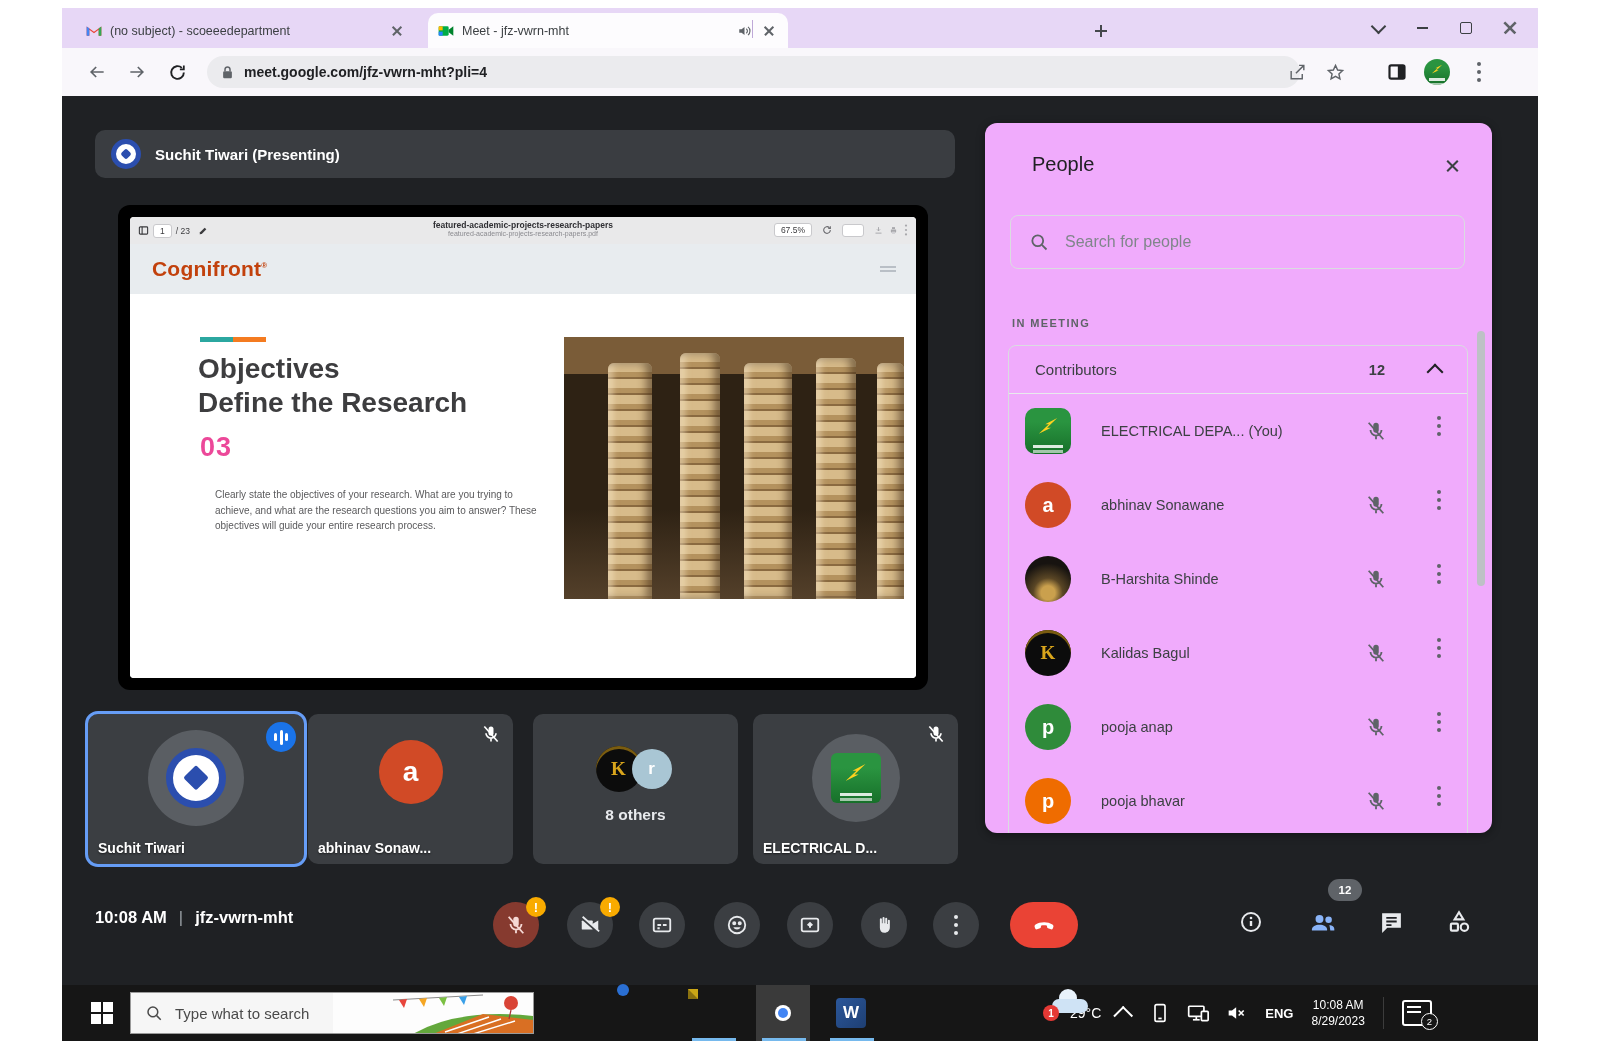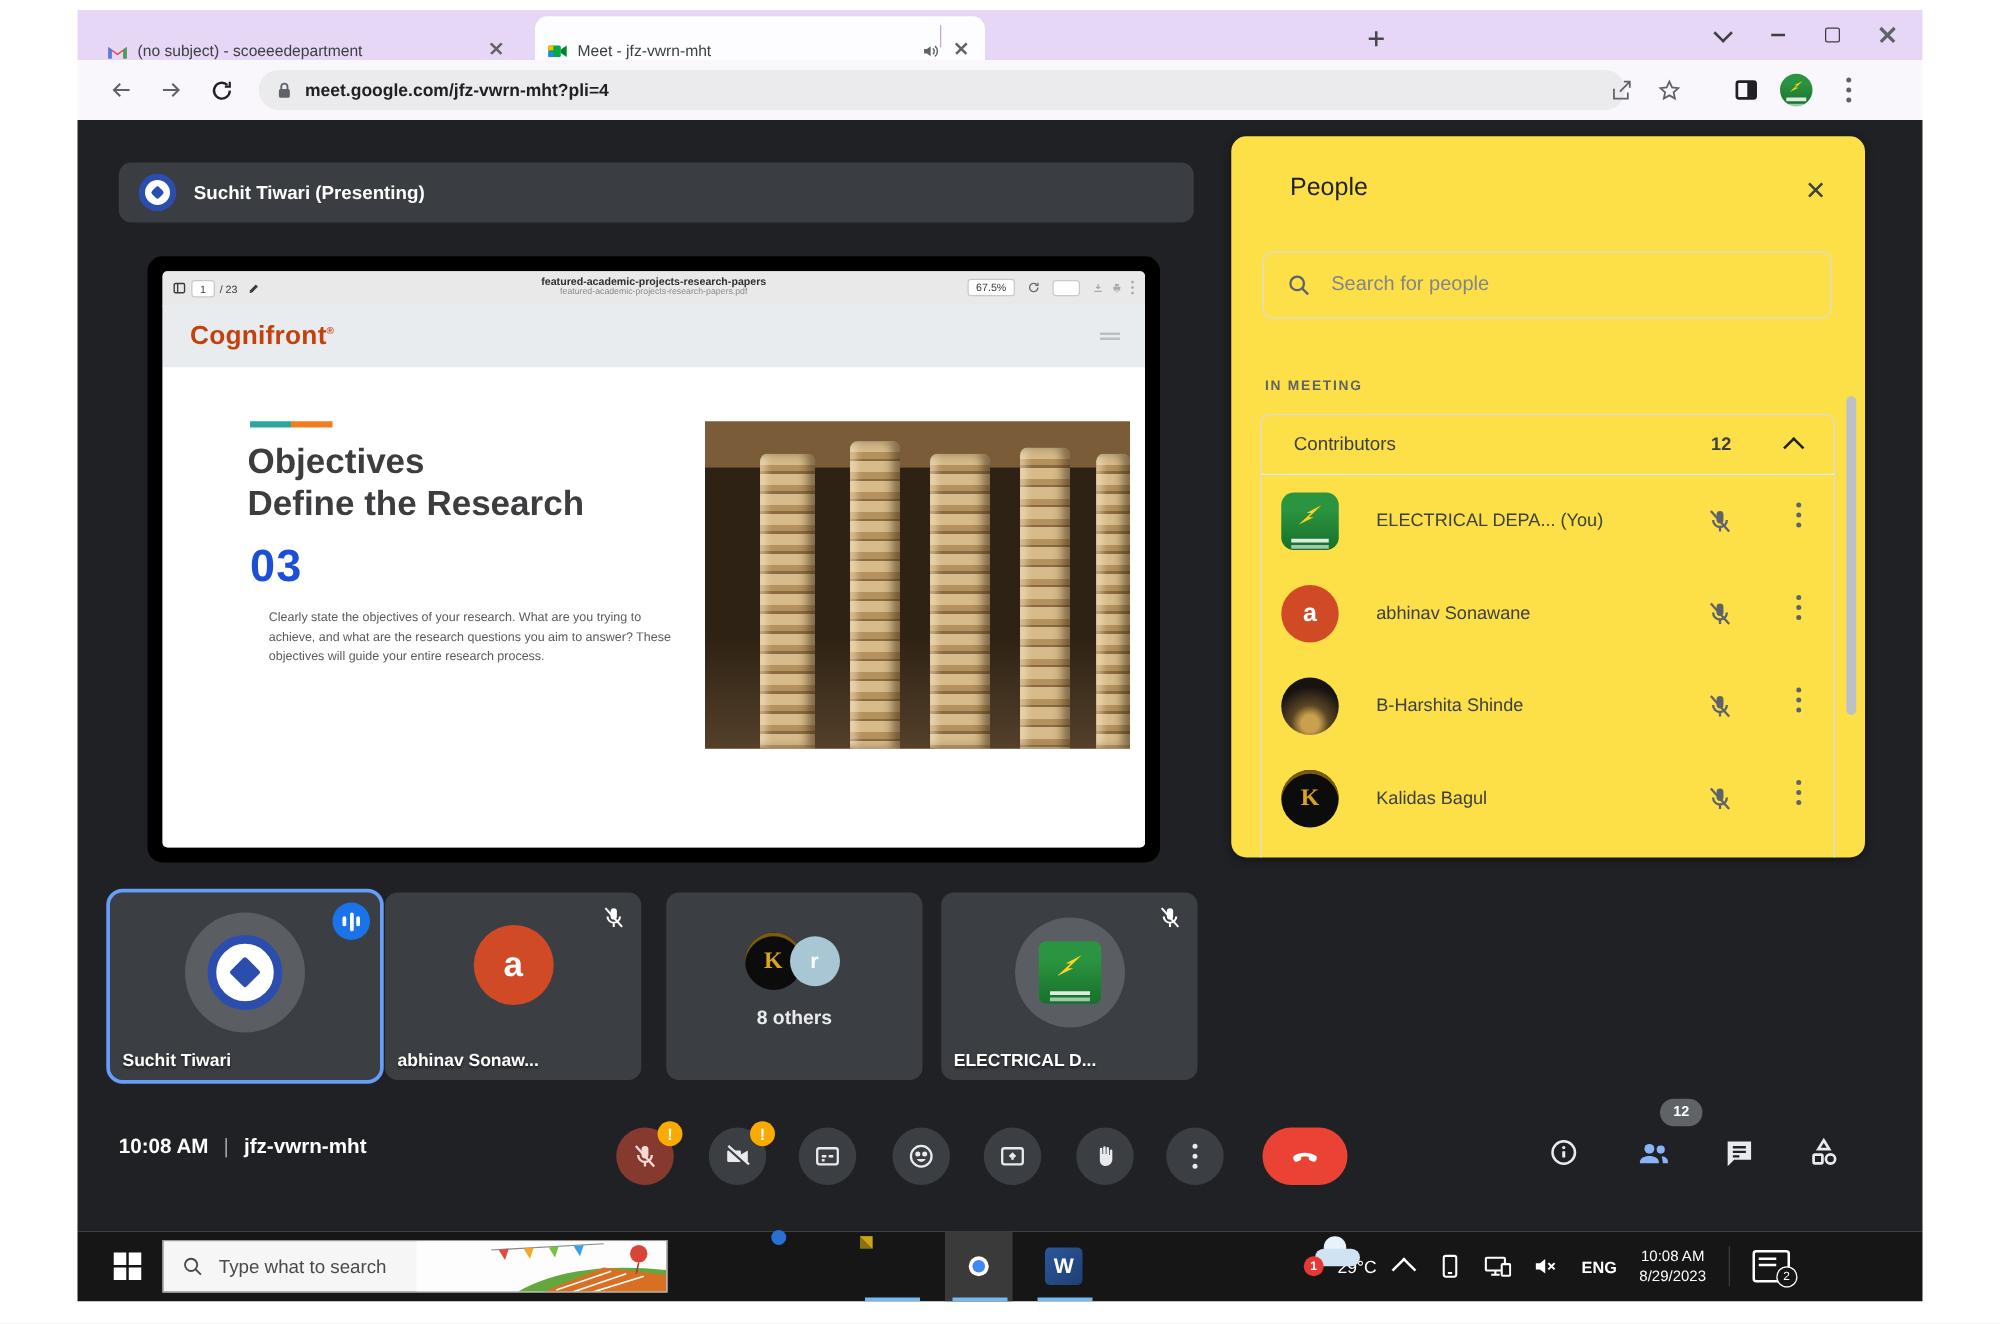--- a/index.html
+++ b/index.html
@@ -5,21 +5,21 @@
   html,body{margin:0;padding:0;background:#fff;}
   body{width:1600px;height:1059px;position:relative;overflow:hidden;
        font-family:"Liberation Sans","DejaVu Sans",sans-serif;-webkit-font-smoothing:antialiased;}
   svg{display:block;}
 
   
   #screen{position:absolute;left:62px;top:8px;width:1476px;height:1033px;background:#fff;}
 
   
   .tabstrip{position:absolute;left:0;top:0;width:100%;height:40px;background:#e7d7f6;}
-  .tab{position:absolute;top:5px;height:35px;display:flex;align-items:flex-end;gap:8px;
+  .tab{position:absolute;top:5px;height:35px;display:flex;align-items:center;gap:8px;
        padding:0 10px;font-size:12.5px;color:#3c4043;cursor:default;}
   .tab .title{white-space:nowrap;overflow:hidden;text-overflow:ellipsis;flex:1;}
   .tab.active{background:#fdfcfe;border-radius:10px 10px 0 0;}
   .tclose{width:18px;height:18px;border-radius:50%;display:flex;align-items:center;justify-content:center;flex:none;}
   .xline{position:relative;width:10px;height:10px;}
   .xline::before,.xline::after{content:"";position:absolute;left:-1px;top:4px;width:12px;height:1.6px;background:#5f6368;}
   .xline::before{transform:rotate(45deg);} .xline::after{transform:rotate(-45deg);}
   .tabdiv{position:absolute;top:12px;width:1px;height:18px;background:#bfa9d8;}
   .newtab{position:absolute;top:10px;width:26px;height:26px;border-radius:50%;display:flex;align-items:center;justify-content:center;}
   .plus{position:relative;width:12px;height:12px;}
@@ -56,21 +56,21 @@
   .pdfttl .t1{font-size:8.5px;font-weight:700;color:#2f2f33;}
   .pdfttl .t2{font-size:7px;color:#8a8a8f;}
   .pdfright{position:absolute;right:8px;top:3px;display:flex;align-items:center;gap:6px;}
   .brandband{position:absolute;left:0;top:27px;width:100%;height:50px;background:#e8ecef;display:flex;align-items:center;}
   .brand{margin-left:22px;font-size:21px;font-weight:800;color:#c2410c;letter-spacing:.2px;}
   .brand sup{font-size:8px;}
   .burger{position:absolute;right:20px;top:22px;width:16px;height:2px;background:#b9bfc6;box-shadow:0 4px 0 #b9bfc6;}
   .slide{position:absolute;left:0;top:77px;right:0;bottom:0;background:#fff;}
   .accent{position:absolute;left:70px;top:43px;width:66px;height:5px;background:linear-gradient(90deg,#2ba7a0 0 50%,#f47b20 50% 100%);}
   .stitle{position:absolute;left:68px;top:58px;width:340px;font-size:28px;line-height:1.22;font-weight:800;color:#3d3d3f;}
-  .snum{position:absolute;left:70px;top:138px;font-size:36px;color:#1d4ed8;font-weight:600;letter-spacing:1px;}
+  .snum{position:absolute;left:70px;top:138px;font-size:27px;color:#ec4899;font-weight:600;letter-spacing:1px;}
   .sbody{position:absolute;left:85px;top:193px;width:322px;font-size:10px;line-height:1.55;color:#5a5a5c;}
   .simg{position:absolute;left:434px;top:43px;width:340px;height:262px;overflow:hidden;
         background:linear-gradient(180deg,#7a5c38 0 14%,#c8a873 15% 80%,#a8875a 81% 100%);}
   .pillar{position:absolute;top:10%;bottom:0;background:
       repeating-linear-gradient(180deg,#d7bb8a 0 9px,#b4925e 9px 14px,#8a6a40 14px 16px);
       border-radius:6px 6px 0 0;box-shadow:inset -6px 0 8px rgba(60,40,20,.55),inset 5px 0 6px rgba(255,240,210,.5);}
   .pgap{position:absolute;top:14%;bottom:0;background:linear-gradient(180deg,#2e2214 0 60%,#54402a 100%);}
 
   
   .tile{position:absolute;top:618px;width:216px;height:150px;background:#3b3e42;border-radius:10px;}
@@ -98,21 +98,21 @@
   .cbtn.endcall{width:68px;border-radius:24px;background:#ea4335;}
   .alertbadge{position:absolute;top:-5px;right:-7px;width:20px;height:20px;border-radius:50%;background:#f9ab00;
               color:#fff;font-size:13px;font-weight:800;display:flex;align-items:center;justify-content:center;}
   .ricon{position:absolute;top:812px;width:28px;height:28px;color:#e8eaed;display:flex;align-items:center;justify-content:center;}
   .peoplebadge{position:absolute;left:1266px;top:783px;min-width:22px;height:22px;padding:0 6px;border-radius:12px;
                background:#5f6368;color:#fff;font-size:11.5px;font-weight:700;display:flex;align-items:center;justify-content:center;}
   .dots3{display:flex;flex-direction:column;gap:4px;align-items:center;}
   .dots3 i{width:4px;height:4px;border-radius:50%;background:currentColor;display:block;}
 
   
-  .panel{position:absolute;left:923px;top:13px;width:507px;height:577px;background:#fde047;border-radius:12px;
+  .panel{position:absolute;left:923px;top:27px;width:507px;height:710px;background:#f0abfc;border-radius:12px;
          box-shadow:0 2px 8px rgba(0,0,0,.4);overflow:hidden;}
   .ptitle{position:absolute;left:47px;top:30px;font-size:20px;color:#202124;}
   .pclose{position:absolute;right:26px;top:28px;width:28px;height:28px;display:flex;align-items:center;justify-content:center;}
   .pclose .xline::before,.pclose .xline::after{background:#3c4043;height:2px;width:15px;left:-2px;top:5px;}
   .psearch{position:absolute;left:25px;top:92px;width:455px;height:54px;border:1px solid #dadce0;border-radius:8px;
            box-sizing:border-box;display:flex;align-items:center;gap:14px;padding:0 18px;}
   .psearch input{border:none;outline:none;font-size:16px;color:#202124;flex:1;background:transparent;
                  font-family:"Liberation Sans","DejaVu Sans",sans-serif;}
   .psearch input::placeholder{color:#80868b;}
   .sectlbl{position:absolute;left:27px;top:194px;font-size:11px;font-weight:700;letter-spacing:1.4px;color:#5f6368;}

